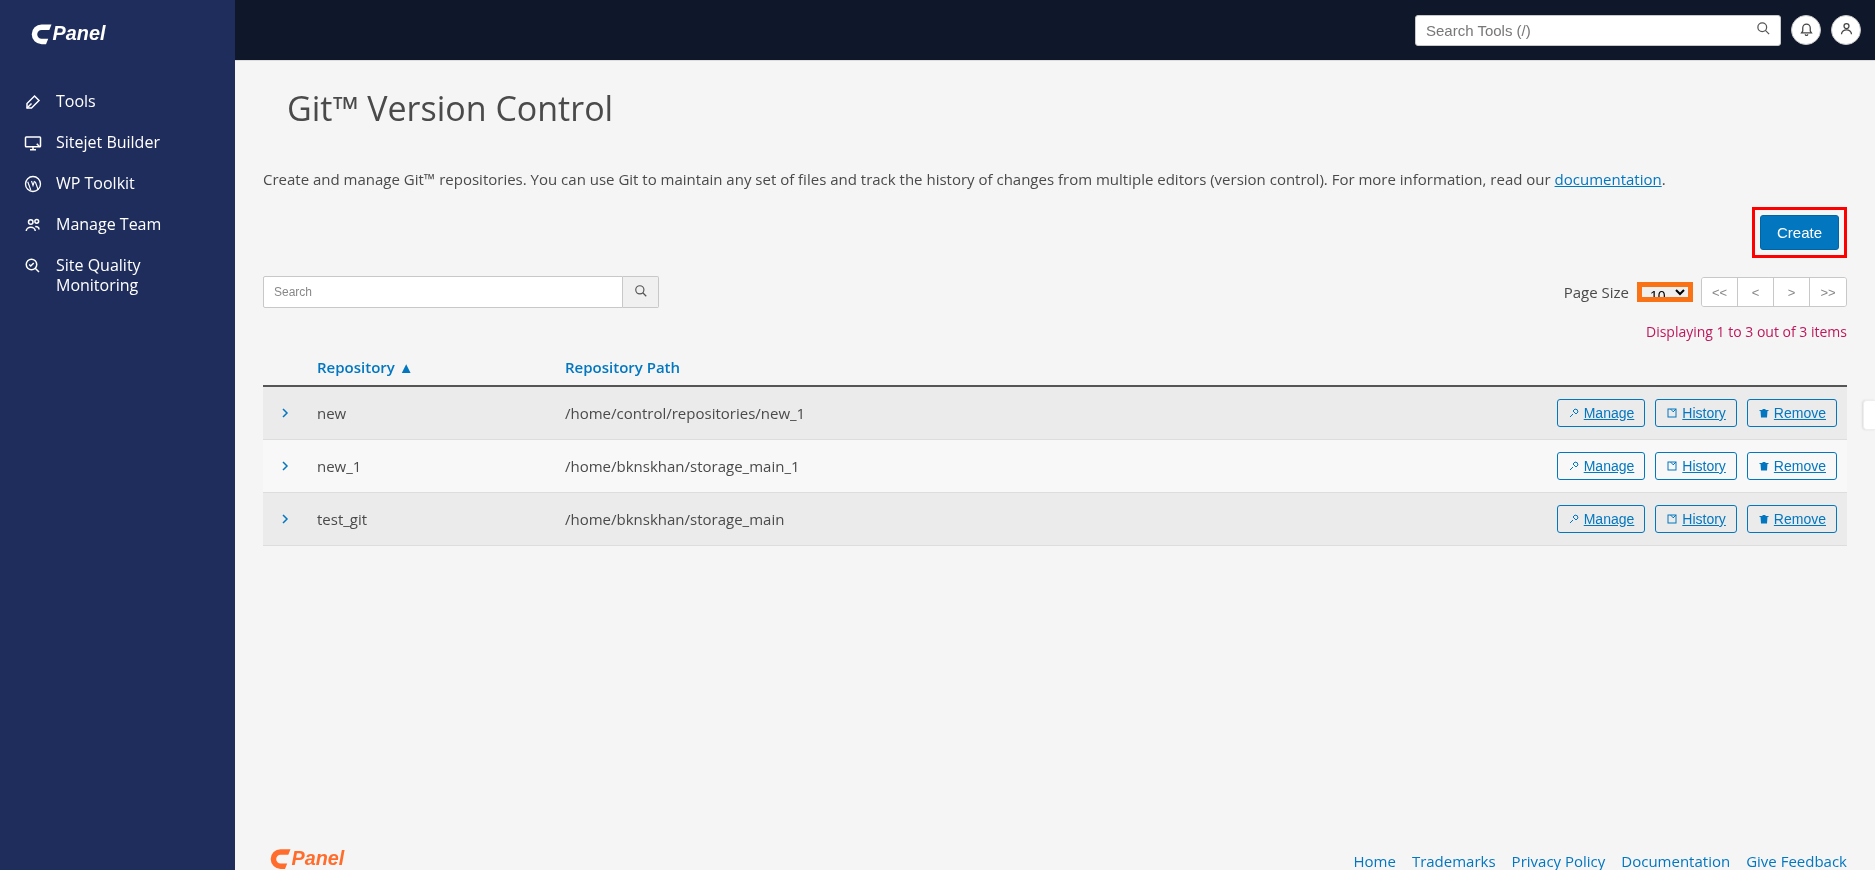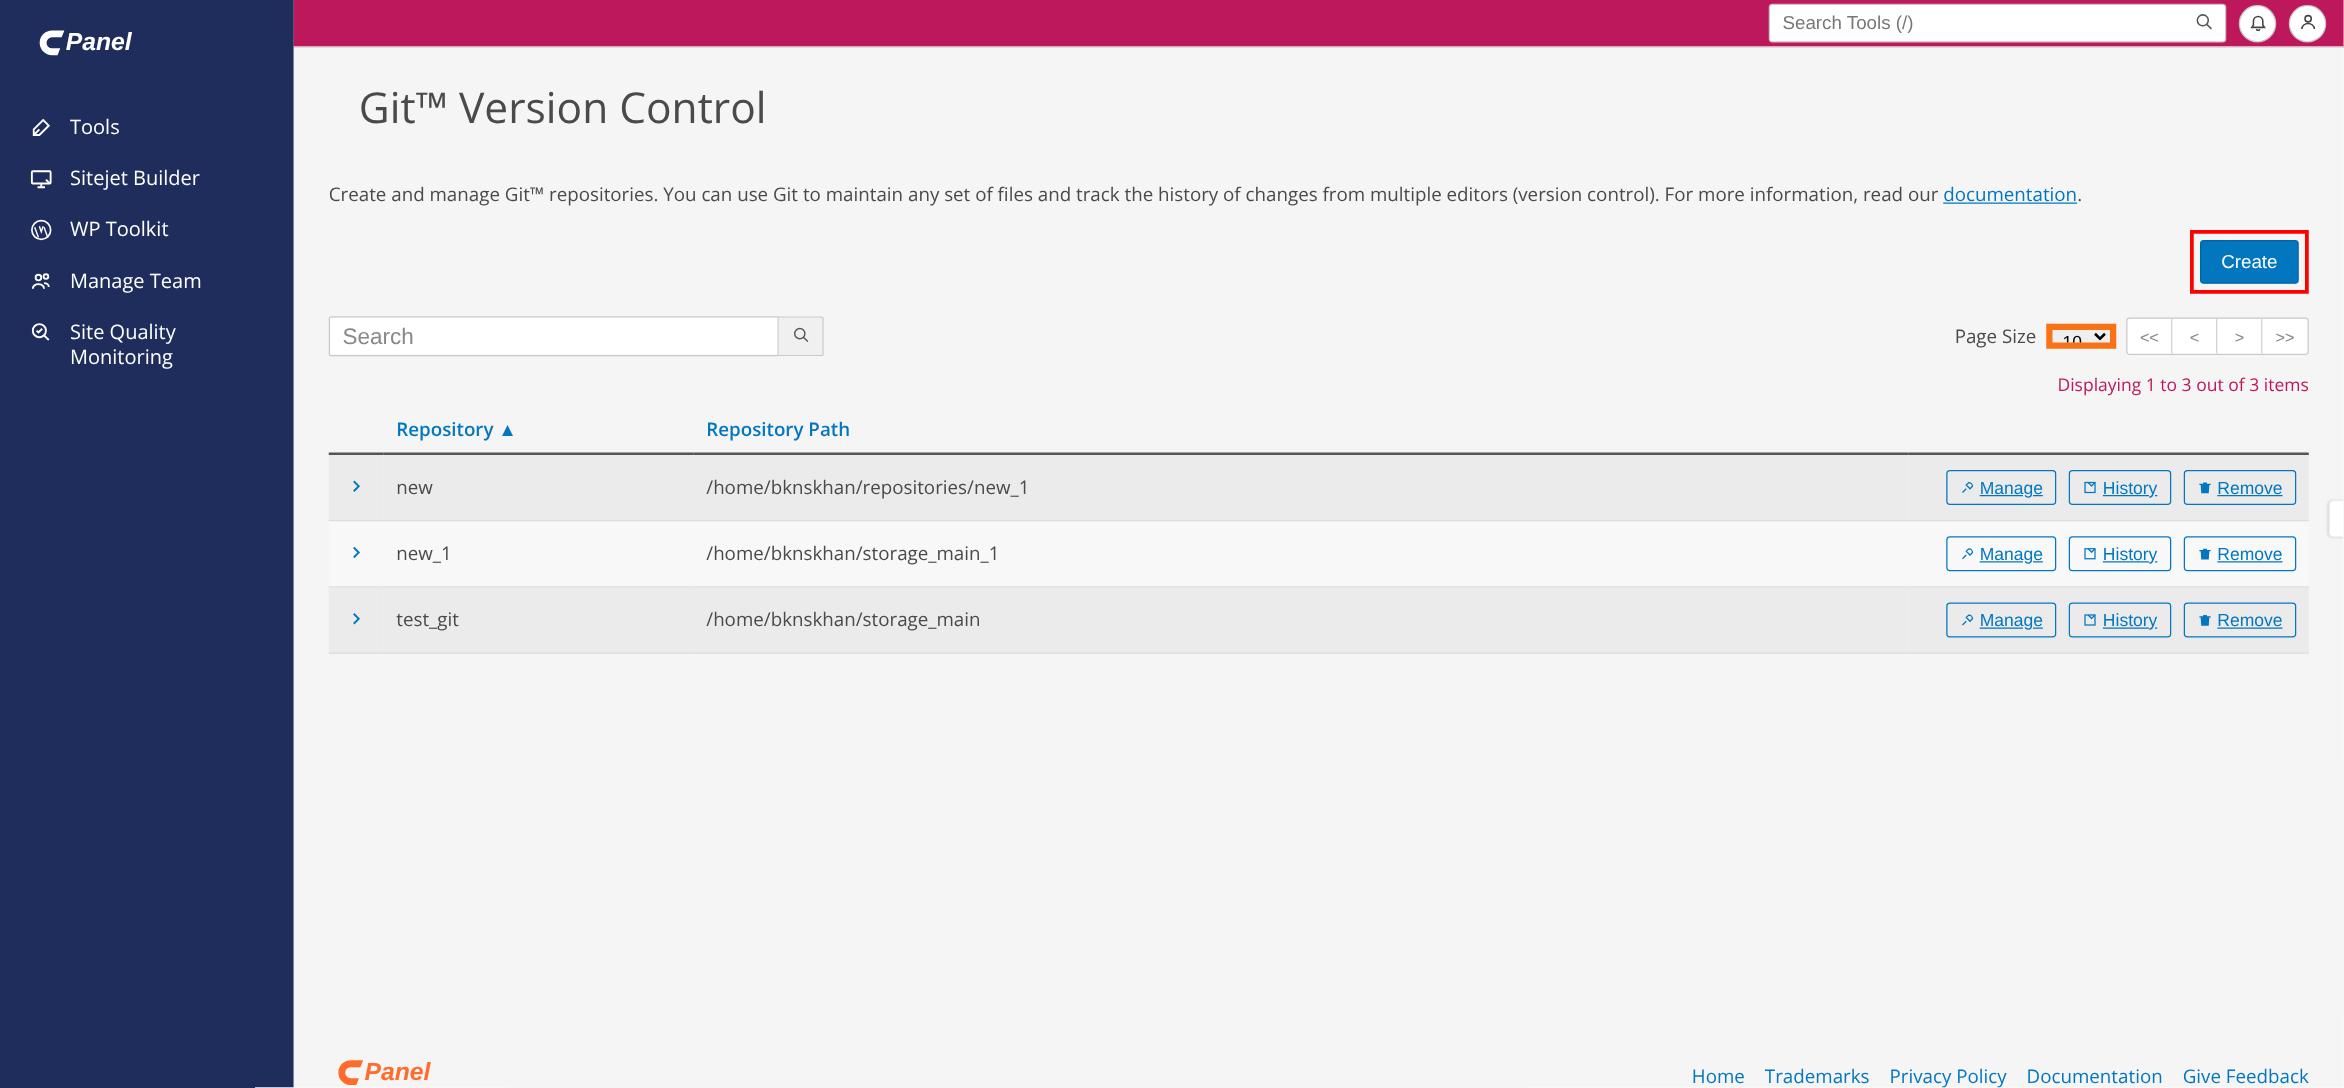--- a/index.html
+++ b/index.html
@@ -7,39 +7,39 @@
     
     .sidebar { width: 235px; background: #1f2d5c; color: #fff; padding: 0; flex-shrink: 0; height: 100%; }
     .logo { padding: 20px 24px 30px 24px; }
     .logo svg { width: 110px; height: auto; }
     .nav { display: flex; flex-direction: column; }
     .nav-item { display: flex; align-items: flex-start; gap: 14px; padding: 10px 24px; color: #fff; cursor: pointer; font-size: 16px; }
     .nav-item .icon { width: 18px; height: 18px; flex-shrink: 0; display: flex; align-items: center; justify-content: center; margin-top: 2px; }
     .nav-item span.label { line-height: 1.3; }
     
     .main { flex: 1; display: flex; flex-direction: column; height: 100%; position: relative; }
-    .top-bar { height: 38px; border-bottom: 1px solid #ddd; display: flex; align-items: center; justify-content: flex-end; padding: 0 14px; gap: 10px; background: #be185d; flex-shrink: 0; }
+    .top-bar { height: 61px; border-bottom: 1px solid #ddd; display: flex; align-items: center; justify-content: flex-end; padding: 0 14px; gap: 10px; background: #0f172a; flex-shrink: 0; }
     .search-wrap { position: relative; width: 366px; }
     .search-input { width: 100%; height: 31px; border: 1px solid #c8c8c8; border-radius: 3px; padding: 0 34px 0 10px; font-size: 15px; color: #555; }
     .search-input::placeholder { color: #777; }
     .search-icon { position: absolute; right: 10px; top: 50%; transform: translateY(-50%); color: #555; }
     .icon-btn { width: 30px; height: 30px; border-radius: 50%; border: 1px solid #c8c8c8; background: #fff; display: flex; align-items: center; justify-content: center; cursor: pointer; color: #444; }
     
     .content { padding: 24px 28px 0 28px; background: #f5f5f5; flex: 1; overflow: auto; }
     .page-title { font-size: 34px; font-weight: 400; color: #4a4a4a; margin-bottom: 38px; margin-left: 24px; }
     .description { font-size: 15px; color: #4a4a4a; margin-bottom: 18px; }
     .description a { color: #0277c0; text-decoration: underline; }
     
     .create-row { display: flex; justify-content: flex-end; margin-bottom: 18px; }
     .create-wrap { border: 3px solid #ff0000; padding: 5px; }
     .create-btn { background: #0277c0; color: #fff; border: 1px solid #0265a3; border-radius: 3px; padding: 8px 16px; font-size: 15px; cursor: pointer; }
     
     .controls-row { display: flex; align-items: center; justify-content: space-between; margin-bottom: 14px; }
     .search-box { display: flex; }
-    .search-box input { width: 360px; height: 32px; border: 1px solid #c8c8c8; border-radius: 2px 0 0 2px; padding: 0 10px; font-size: 18px; color: #555; }
+    .search-box input { width: 360px; height: 32px; border: 1px solid #c8c8c8; border-radius: 2px 0 0 2px; padding: 0 10px; font-size: 12px; color: #555; }
     .search-box input::placeholder { color: #888; }
     .search-box button { width: 36px; height: 32px; border: 1px solid #c8c8c8; border-left: none; background: #f0f0f0; border-radius: 0 2px 2px 0; cursor: pointer; color: #555; display: flex; align-items: center; justify-content: center; }
     
     .pager-wrap { display: flex; align-items: center; gap: 8px; font-size: 15px; color: #4a4a4a; }
     .pager-wrap select { border: 5px solid #f97316; height: 20px; width: 56px; padding: 0 4px; font-size: 14px; }
     .pager-btns { display: flex; border: 1px solid #c8c8c8; border-radius: 3px; overflow: hidden; }
     .pager-btns button { width: 36px; height: 28px; border: none; border-right: 1px solid #c8c8c8; background: #fff; cursor: pointer; font-size: 13px; color: #888; }
     .pager-btns button:last-child { border-right: none; }
     
     .displaying { text-align: right; font-size: 14px; color: #be185d; margin-bottom: 8px; }
@@ -197,21 +197,21 @@
           <th>Repository Path</th>
           <th style="width:320px"></th>
         </tr>
       </thead>
       <tbody id="repo-rows">
           <tr>
             <td class="expand-cell"><span><svg width="12" height="12" viewBox="0 0 24 24" fill="none" stroke="#0277c0" stroke-width="3">
                   <path d="M8 4 l8 8 -8 8"></path>
                 </svg></span></td>
             <td class="name-cell">new</td>
-            <td>/home/bknskhan/repositories/new_1</td>
+            <td>/home/control/repositories/new_1</td>
             <td class="actions-cell"><button class="action-btn">
                 <svg width="12" height="12" viewBox="0 0 24 24" fill="none" stroke="currentColor" stroke-width="2">
                   <path d="M14 4 a6 6 0 0 1 6 6 l-4 4 -6-6 z"></path>
                   <path d="M10 14 l-6 6"></path>
                 </svg>
                 <span>Manage</span>
               </button><button class="action-btn">
                 <svg width="12" height="12" viewBox="0 0 24 24" fill="none" stroke="currentColor" stroke-width="2">
                   <rect x="4" y="4" width="16" height="16"></rect>
                   <path d="M9 4 l6 6 M20 4 l-6 6"></path>

